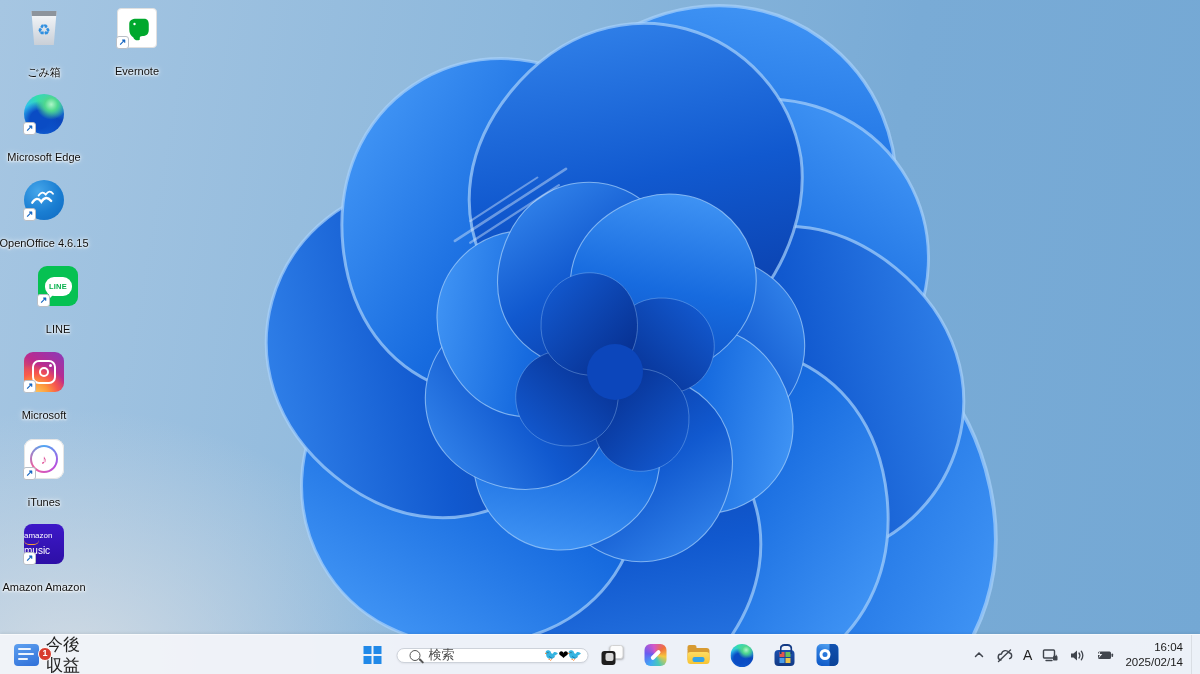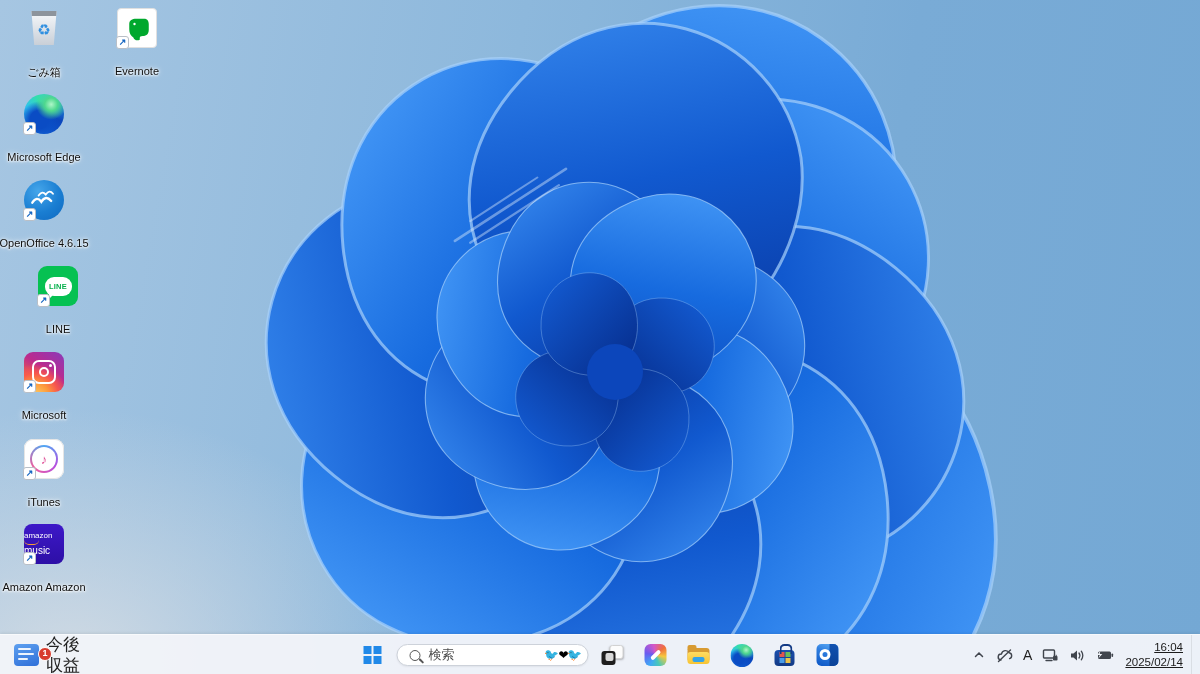--- a/index.html
+++ b/index.html
@@ -84,21 +84,21 @@
   .wg-icon i:nth-child(3){ top:14px; width:10px; }
   .wg-badge { position:absolute; top:3px; left:24px; width:14px; height:14px; background:#d83b2e; border:1.5px solid #fff;
     border-radius:50%; color:#fff; font-size:9px; line-height:11px; text-align:center; font-weight:bold; }
   .wg-text { display:flex; flex-direction:column; font-size:17px; color:#222; line-height:1.25; }
 
   .tb-center { position:absolute; left:50%; top:3px; transform:translateX(-50%); display:flex; align-items:center; gap:5px; }
 
   .win-logo { display:grid; grid-template-columns:8px 8px; grid-template-rows:8px 8px; gap:1.5px; }
   .win-logo span { background:#2089e8; }
 
-  .search-pill { width:192px; height:22px; background:#fff; border:1px solid #cdd2da; border-radius:15px;
+  .search-pill { width:192px; height:15px; background:#fff; border:1px solid #cdd2da; border-radius:15px;
     display:flex; align-items:center; padding:0 6px 0 12px; gap:8px; box-shadow:0 1px 2px rgba(0,0,0,.06); }
   .mag { width:11px; height:11px; border:1.6px solid #555; border-radius:50%; position:relative; flex:0 0 auto; }
   .mag::after { content:""; position:absolute; width:6px; height:1.6px; background:#555; transform:rotate(45deg); right:-5px; bottom:-2px; border-radius:1px; }
   .search-text { flex:1; font-size:13px; color:#4a4a4a; }
   .sticker { font-size:12px; letter-spacing:-1px; }
 
   .tv { position:relative; width:22px; height:22px; }
   .tv-back { position:absolute; right:0; top:1px; width:14px; height:14px; background:#fcfcfc; border:1px solid #d2d2d2; border-radius:3px; box-shadow:0 1px 2px rgba(0,0,0,.25); }
   .tv-front { position:absolute; left:0; bottom:1px; width:14px; height:14px; background:#1e1e1e; border-radius:3px; }
   .tv-front::after { content:""; position:absolute; right:2px; top:2px; width:8px; height:8px; background:#d9d9d9; border-radius:2px; }
@@ -121,21 +121,21 @@
   .bag-tiles span:nth-child(3){ background:#4a9de8; } .bag-tiles span:nth-child(4){ background:#ecc24a; }
 
   .ol { width:22px; height:22px; border-radius:5px; position:relative; overflow:hidden;
     background:linear-gradient(200deg,#63b2f8 0%,#2f7fe0 40%,#0b55c4 100%); }
   .ol::before { content:""; position:absolute; right:0; top:0; width:9px; height:22px; background:linear-gradient(#0948a8,#0a3f92); opacity:.9; }
   .ol-ring { position:absolute; left:3px; top:5px; width:11px; height:11px; border:3px solid #fff; border-radius:50%; }
 
   .tray { position:absolute; right:4px; top:0; height:40px; display:flex; align-items:center; }
   .tray-btn { height:32px; padding:0 5px; display:flex; align-items:center; justify-content:center; border-radius:4px; }
   .ime { font-size:14px; color:#1f1f1f; }
-  .clock { display:flex; flex-direction:column; align-items:flex-end; font-size:11.5px; color:#1b1b1b; line-height:1.3; padding:0 8px 0 6px;text-decoration:underline; }
+  .clock { display:flex; flex-direction:column; align-items:flex-end; font-size:11.5px; color:#1b1b1b; line-height:1.3; padding:0 8px 0 6px; }
   .show-desktop { width:5px; height:40px; border-left:1px solid rgba(0,0,0,.08); }
   .tray svg { display:block; }
 </style>
 </head>
 <body>
 
 <div class="desktop">
 
   <svg class="bloom" width="1200" height="634" viewBox="0 0 1200 634">
     <defs>

